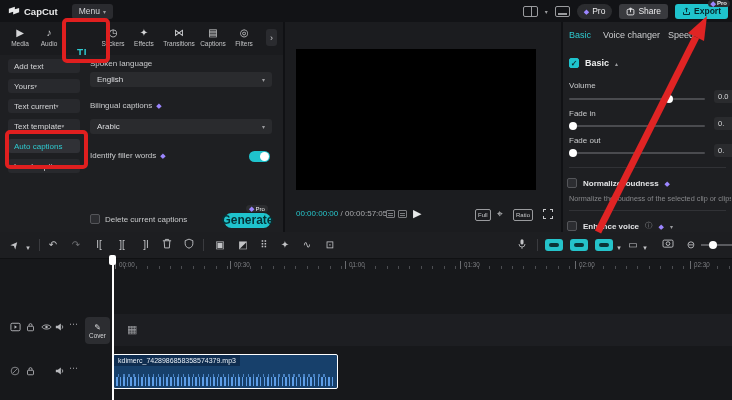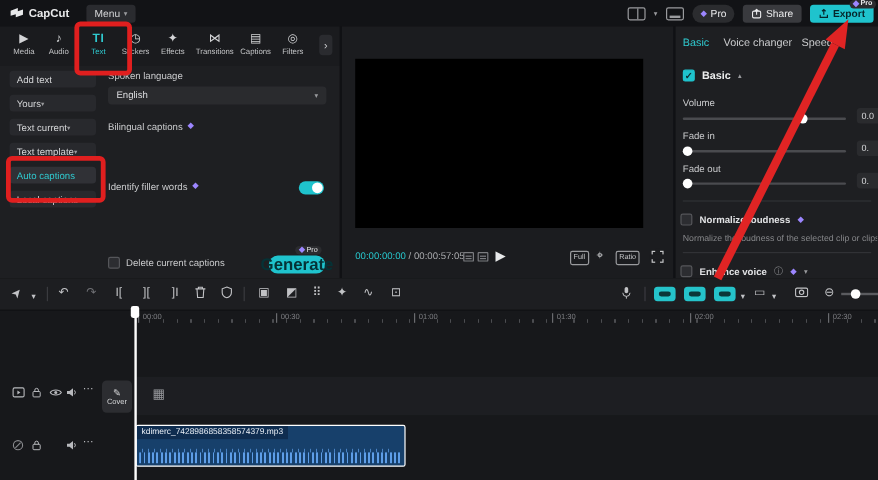--- a/index.html
+++ b/index.html
@@ -26,40 +26,40 @@
   .share-pill{background:#393a3e;color:#ececee;}
   .export-pill{background:#1fc3cd;color:#06262b;font-weight:bold;position:relative;}
   .gem{color:#9c86ff;font-size:7px;line-height:1;}
   .mini-pro-badge{position:absolute;top:-4px;right:-2px;background:#2b2c2f;border-radius:5px;
     font-size:6px;color:#e8e9ea;padding:0 3px;display:flex;align-items:center;gap:1px;}
   
   .ribbon{left:0;top:22px;width:283px;height:33px;background:#1a1b1e;}
   .tool{position:absolute;top:4px;transform:translateX(-50%);display:flex;flex-direction:column;align-items:center;gap:1px;}
   .tool .ticon{font-size:10px;color:#d4d5d7;height:13px;line-height:13px;}
   .tool .tlabel{font-size:6.5px;color:#c3c4c6;}
-  .tool.active .ticon,.tool.active .tlabel{color:#2fc9cf;}
+  .tool.active .ticon,.tool.active .tlabel{color:#2fc9cf;margin-top:21px;}
   .tool.active .ticon{font-weight:bold;letter-spacing:.5px;}
   .expand-btn{left:266px;top:29px;width:11px;height:17px;background:#2a2b2f;border-radius:3px;
     color:#cccdd0;font-size:9px;display:flex;align-items:center;justify-content:center;}
   
   .left-panel{left:0;top:55px;width:283px;height:177px;background:#1e1f22;}
   .side-item{position:absolute;left:8px;width:72px;height:14px;background:#28292d;border-radius:3px;
     display:flex;align-items:center;font-size:8px;color:#d5d6d8;padding:0 6px;box-sizing:border-box;justify-content:flex-start;}
   .side-item.active{background:#303136;color:#2fc9cf;}
   .side-item .caret{font-size:5.5px;}
   .form-label{position:absolute;font-size:8px;color:#c9cacc;display:flex;align-items:center;gap:4px;text-align:center;}
   .select{position:absolute;left:90px;width:182px;height:15px;background:#2a2b2e;border-radius:3px;
     display:flex;align-items:center;justify-content:space-between;padding:0 7px;box-sizing:border-box;
     font-size:8px;color:#dcdde0;}
   .toggle{position:absolute;width:21px;height:11px;border-radius:6px;background:#1fc3cd;}
   .toggle::after{content:"";position:absolute;right:1px;top:1px;width:9px;height:9px;border-radius:50%;background:#fff;}
   .checkbox{width:10px;height:10px;border-radius:2px;background:#2c2d31;border:1px solid #55565a;box-sizing:border-box;}
   .checkbox.checked{background:#1fc3cd;border-color:#1fc3cd;color:#0b2a2e;font-size:8px;line-height:9px;text-align:center;font-weight:bold;}
   .gen-btn{position:absolute;left:224px;top:158px;width:47px;height:15px;background:#1fc3cd;border-radius:8px;
-    display:flex;align-items:flex-end;justify-content:center;font-size:14px;font-weight:bold;color:#053236;}
+    display:flex;align-items:flex-start;justify-content:center;font-size:12px;font-weight:bold;color:#053236;}
   .gen-pro{position:absolute;left:246px;top:150px;background:#2b2c2f;border-radius:5px;font-size:6px;color:#e8e9ea;
     padding:0 3px;display:flex;align-items:center;gap:1px;}
   
   .player{left:285px;top:22px;width:276px;height:210px;background:#1b1c1f;}
   .player-head{position:absolute;left:0;top:0;right:0;height:22px;background:#242528;display:flex;align-items:center;}
   .player-title{font-size:9px;color:#e3e4e6;margin-left:11px;}
   .burger{position:absolute;right:12px;top:5px;color:#b9babd;font-size:10px;line-height:1;}
   .teal-dot{position:absolute;right:4px;top:3px;width:4px;height:4px;border-radius:50%;background:#1fc3cd;}
   .video{position:absolute;left:11px;top:27px;width:240px;height:141px;background:#000;}
   .pc-row{position:absolute;left:0;right:0;top:182px;height:20px;}
@@ -233,20 +233,24 @@
 
   <span class="form-label" style="left:90px;top:4px">Spoken language</span>
   <div class="select" style="top:17px">
     <span>English</span>
     <span class="caret">▾</span>
   </div>
   <span class="form-label" style="left:90px;top:46px">
     <span>Bilingual captions</span>
     <span class="gem">◆</span>
   </span>
+  <div class="select" style="top:64px">
+    <span>Arabic</span>
+    <span class="caret">▾</span>
+  </div>
   <span class="form-label" style="left:90px;top:96px">
     <span>Identify filler words</span>
     <span class="gem">◆</span>
   </span>
   <div class="toggle" style="left:249px;top:96px"></div>
 
   <div class="checkbox" style="position:absolute;left:90px;top:159px"></div>
   <span class="form-label" style="left:105px;top:160px">Delete current captions</span>
   <div class="gen-pro">
     <span class="gem">◆</span>

